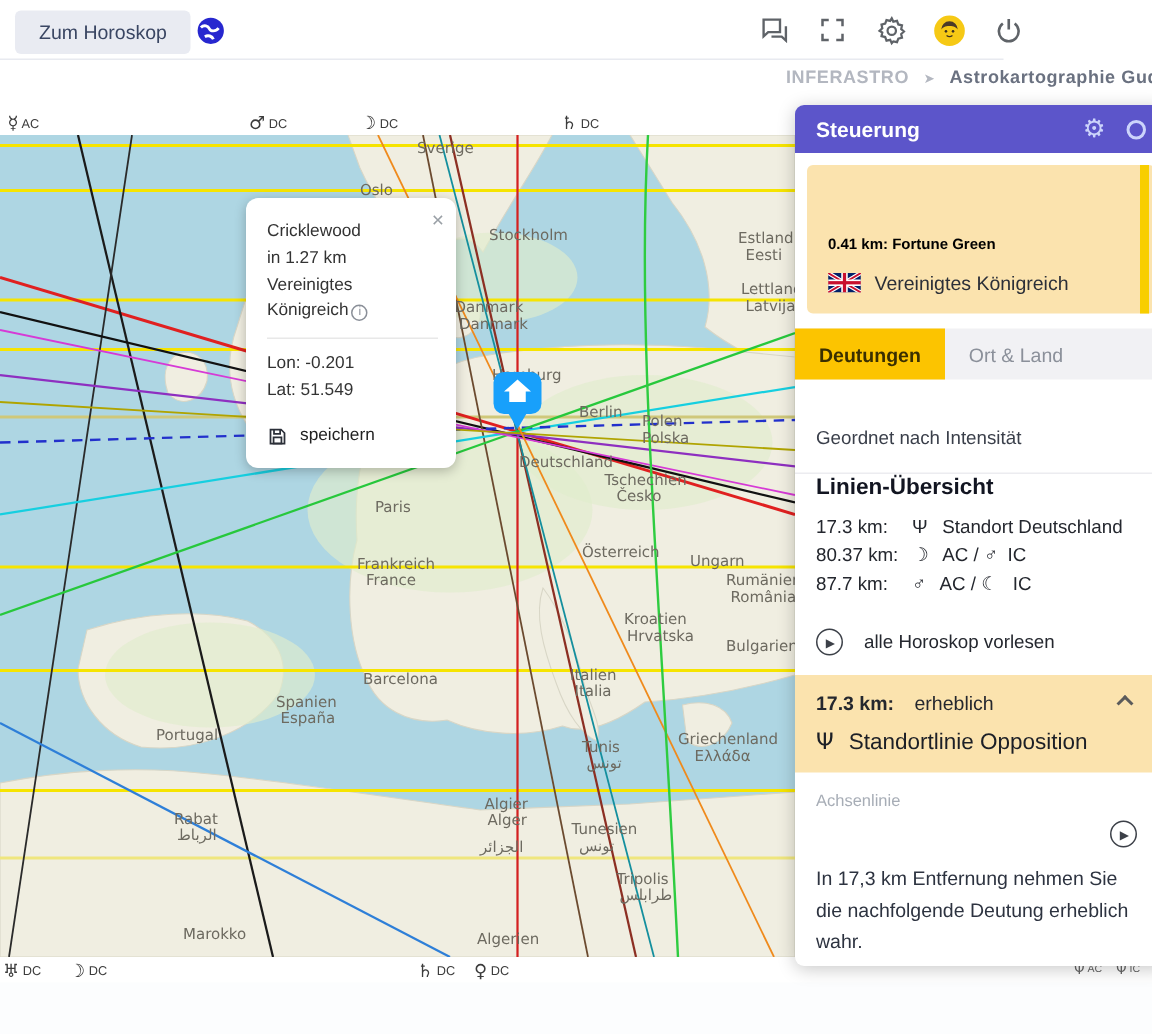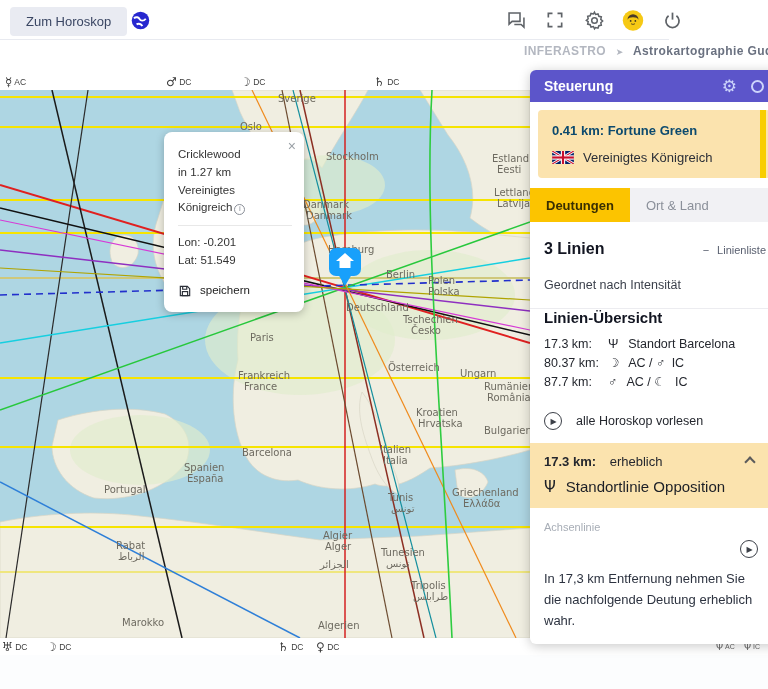--- a/index.html
+++ b/index.html
@@ -45,21 +45,21 @@
     border-radius:6px 0 0 6px; box-shadow:0 2px 12px rgba(0,0,0,.22); z-index:10; overflow:hidden; }
   .panel-header { height:32px; background:#5c55ca; color:#fff; display:flex; align-items:center;
     padding:0 14px; font-size:14px; font-weight:bold; }
   .panel-header .ph-icons { margin-left:auto; display:flex; align-items:center; gap:14px; }
   .ph-gear { color:#ccd4fb; font-size:17px; font-family:"DejaVu Sans",sans-serif; }
   .ph-circle { width:13px; height:13px; border:2px solid #ccd4fb; border-radius:50%; }
 
   .fortune-box { position:relative; margin:8px 8px 0 8px; background:#fbe3ae; border-radius:4px;
     padding:13px 14px; }
   .fortune-box .ystrip { position:absolute; right:4px; top:0; bottom:0; width:6px; background:#f8ce00; }
-  .fortune-title { font-size:13px; font-weight:bold; color:#0c4a6e; }
+  .fortune-title { font-size:10px; font-weight:bold; color:#000000;margin-top:35px; }
   .fortune-country { display:flex; align-items:center; gap:9px; margin-top:12px; font-size:13px; color:#2b2f38; }
 
   .tabbar { margin-top:10px; background:#f1f1f4; display:flex; align-items:stretch; height:34px; }
   .tab { display:flex; align-items:center; padding:0 16px; font-size:13px; cursor:pointer; }
   .tab.active { background:#fcc400; color:#3a2f00; font-weight:bold; }
   .tab.inactive { color:#8b909a; }
 
   .panel-content { padding:12px 12px 0 14px; }
   .lines-head { display:flex; align-items:baseline; margin-top:6px; }
   .lines-title { font-size:16px; font-weight:bold; color:#121521; }
@@ -306,34 +306,28 @@
       <span>Vereinigtes Königreich</span>
     </div>
   </div>
 
   <div class="tabbar">
     <span class="tab active">Deutungen</span>
     <span class="tab inactive">Ort &amp; Land</span>
   </div>
 
   <div class="panel-content">
-    <div class="lines-head">
-      <span class="lines-title">3 Linien</span>
-      <span class="lines-link">
-        <span class="minus">−</span><span>Linienliste</span>
-      </span>
-    </div>
     <div class="sorted">Geordnet nach Intensität</div>
     <div class="divider-h"></div>
 
     <div class="overview-title">Linien-Übersicht</div>
     <div class="ov-rows" id="ovRows">
         <div class="ov-row">
           <span class="ov-dist">17.3 km:</span>
-          <span class="ov-line g">Ψ  Standort Barcelona</span>
+          <span class="ov-line g">Ψ  Standort Deutschland</span>
         </div>
         <div class="ov-row">
           <span class="ov-dist">80.37 km:</span>
           <span class="ov-line g">☽  AC / ♂ IC</span>
         </div>
         <div class="ov-row">
           <span class="ov-dist">87.7 km:</span>
           <span class="ov-line g">♂  AC / ☾  IC</span>
         </div>
       </div>

